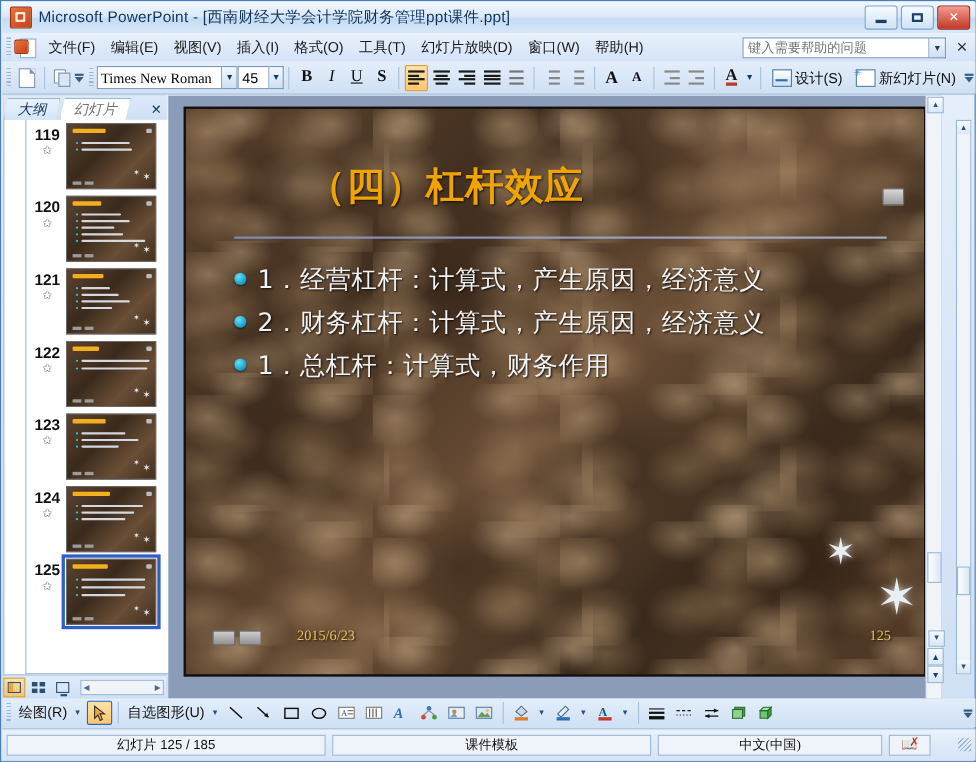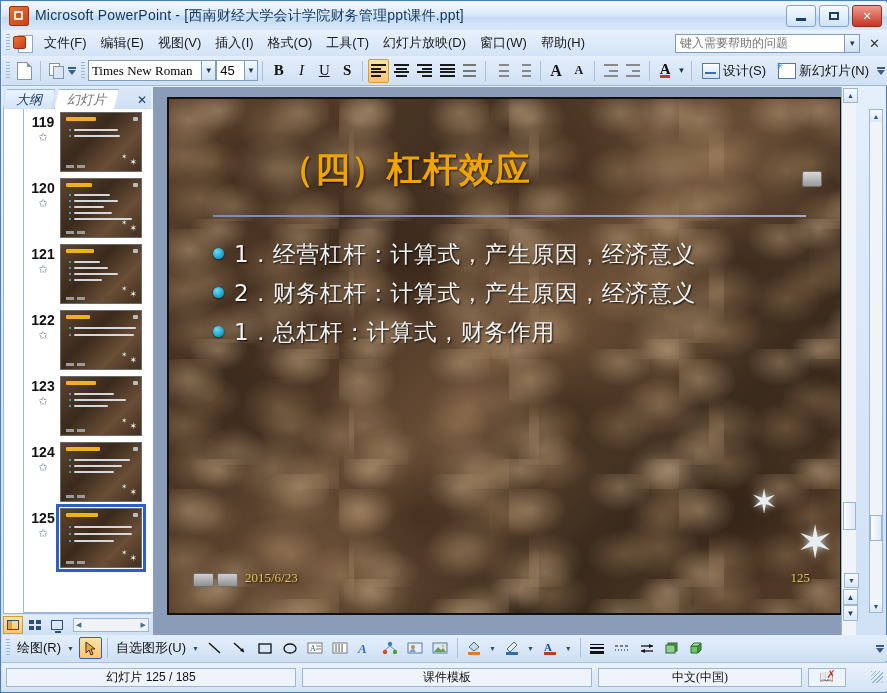--- a/index.html
+++ b/index.html
@@ -182,21 +182,21 @@
     background:linear-gradient(90deg,#7e93c2,#aab9d8);opacity:.9;}
   .title-box{position:absolute;right:18px;top:72px;width:18px;height:14px;
     background:linear-gradient(180deg,#d8d8d8,#9a9a9a);border:1px solid #6f6f6f;border-radius:2px;}
   .bullets{position:absolute;left:44px;top:140px;right:30px;}
   .bul{display:flex;align-items:baseline;margin-bottom:8px;}
   .bul-dot{width:11px;height:11px;border-radius:50%;flex:0 0 auto;margin-right:10px;
     background:radial-gradient(circle at 35% 32%,#6fdcf5,#0f9ec9 70%);
     box-shadow:0 1px 2px rgba(0,0,0,.6);position:relative;top:-3px;}
   .bul-txt{font-size:23px;color:#f2f2f2;font-family:"DejaVu Sans",sans-serif;
     text-shadow:1px 1px 2px rgba(0,0,0,.85);white-space:nowrap;letter-spacing:.5px;}
-  .foot-date{position:absolute;left:76px;bottom:27px;font-size:13px;color:#e8c35a;
+  .foot-date{position:absolute;left:101px;bottom:27px;font-size:13px;color:#e8c35a;
     font-family:"Liberation Serif",serif;text-shadow:1px 1px 2px rgba(0,0,0,.8);}
   .foot-num{position:absolute;right:30px;bottom:27px;font-size:13px;color:#e8c35a;
     font-family:"Liberation Serif",serif;text-shadow:1px 1px 2px rgba(0,0,0,.8);}
   .foot-b1{position:absolute;left:24px;bottom:26px;width:19px;height:12px;
     background:linear-gradient(180deg,#cfcfcf,#8f8f8f);border:1px solid #6d6d6d;border-radius:2px;}
   .foot-b2{position:absolute;left:48px;bottom:26px;width:19px;height:12px;
     background:linear-gradient(180deg,#cfcfcf,#8f8f8f);border:1px solid #6d6d6d;border-radius:2px;}
   .star{position:absolute;color:#e9eef3;line-height:1;
     text-shadow:0 0 7px rgba(255,255,255,.75);pointer-events:none;}
   .star.s1{right:62px;bottom:95px;font-size:33px;}

